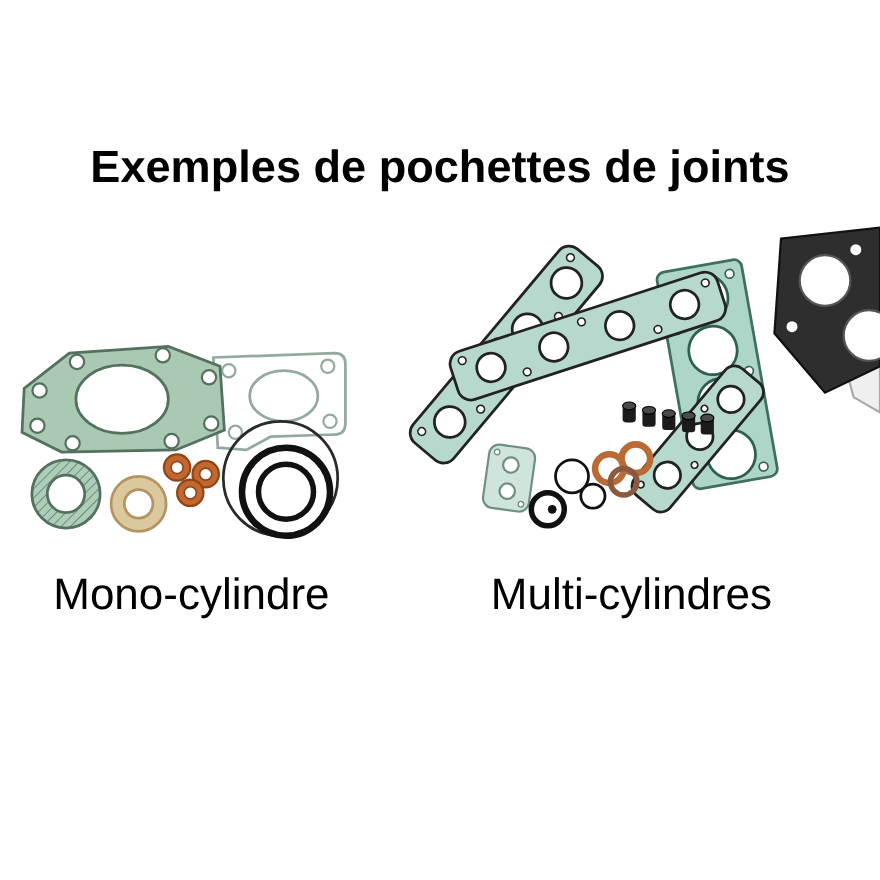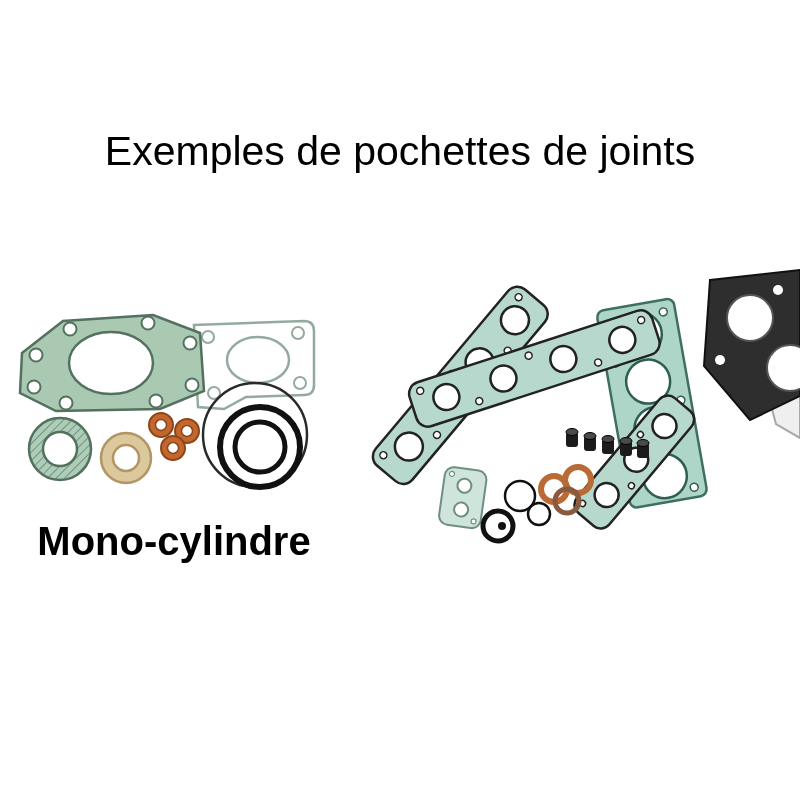--- a/index.html
+++ b/index.html
@@ -9,32 +9,32 @@
     font-family:"Liberation Sans", sans-serif;
     color:#000;
     overflow:hidden;
   }
   .page { width:800px; height:800px; display:flex; flex-direction:column; align-items:center; }
   .title {
     margin-top:126px;
     font-size:41px;
     line-height:1.22;
     text-align:center;
-    font-weight:400;
+    font-weight:700;
   }
   .title span { display:block; }
   .figures {
     display:flex;
     width:100%;
     margin-top:28px;
     height:360px;
     align-items:flex-end;
   }
   .fig-col {
-    display:flex; flex-direction:column; align-items:center; justify-content:flex-end;font-weight:bold;
+    display:flex; flex-direction:column; align-items:center; justify-content:flex-end;
   }
   .fig-col.left  { width:350px; }
   .fig-col.right { flex:1; }
   .fig-label {
     font-size:40px;
     margin-top:18px;
     white-space:nowrap;
   }
   svg { display:block; }
 </style>
@@ -213,16 +213,17 @@
         <g>
           <circle cx="172" cy="228" r="15" fill="none" stroke="#111" stroke-width="2.5"></circle>
           <circle cx="191" cy="246" r="11" fill="none" stroke="#111" stroke-width="2.5"></circle>
         </g>
 
         <g>
           <circle cx="150" cy="258" r="15" fill="#ffffff" stroke="#111" stroke-width="5"></circle>
           <circle cx="154" cy="258" r="4" fill="#111"></circle>
         </g>
       </svg>
+      <div class="fig-label">Multi-cylindres</div>
     </div>
 
   </div>
 </div>
 
 </body></html>

